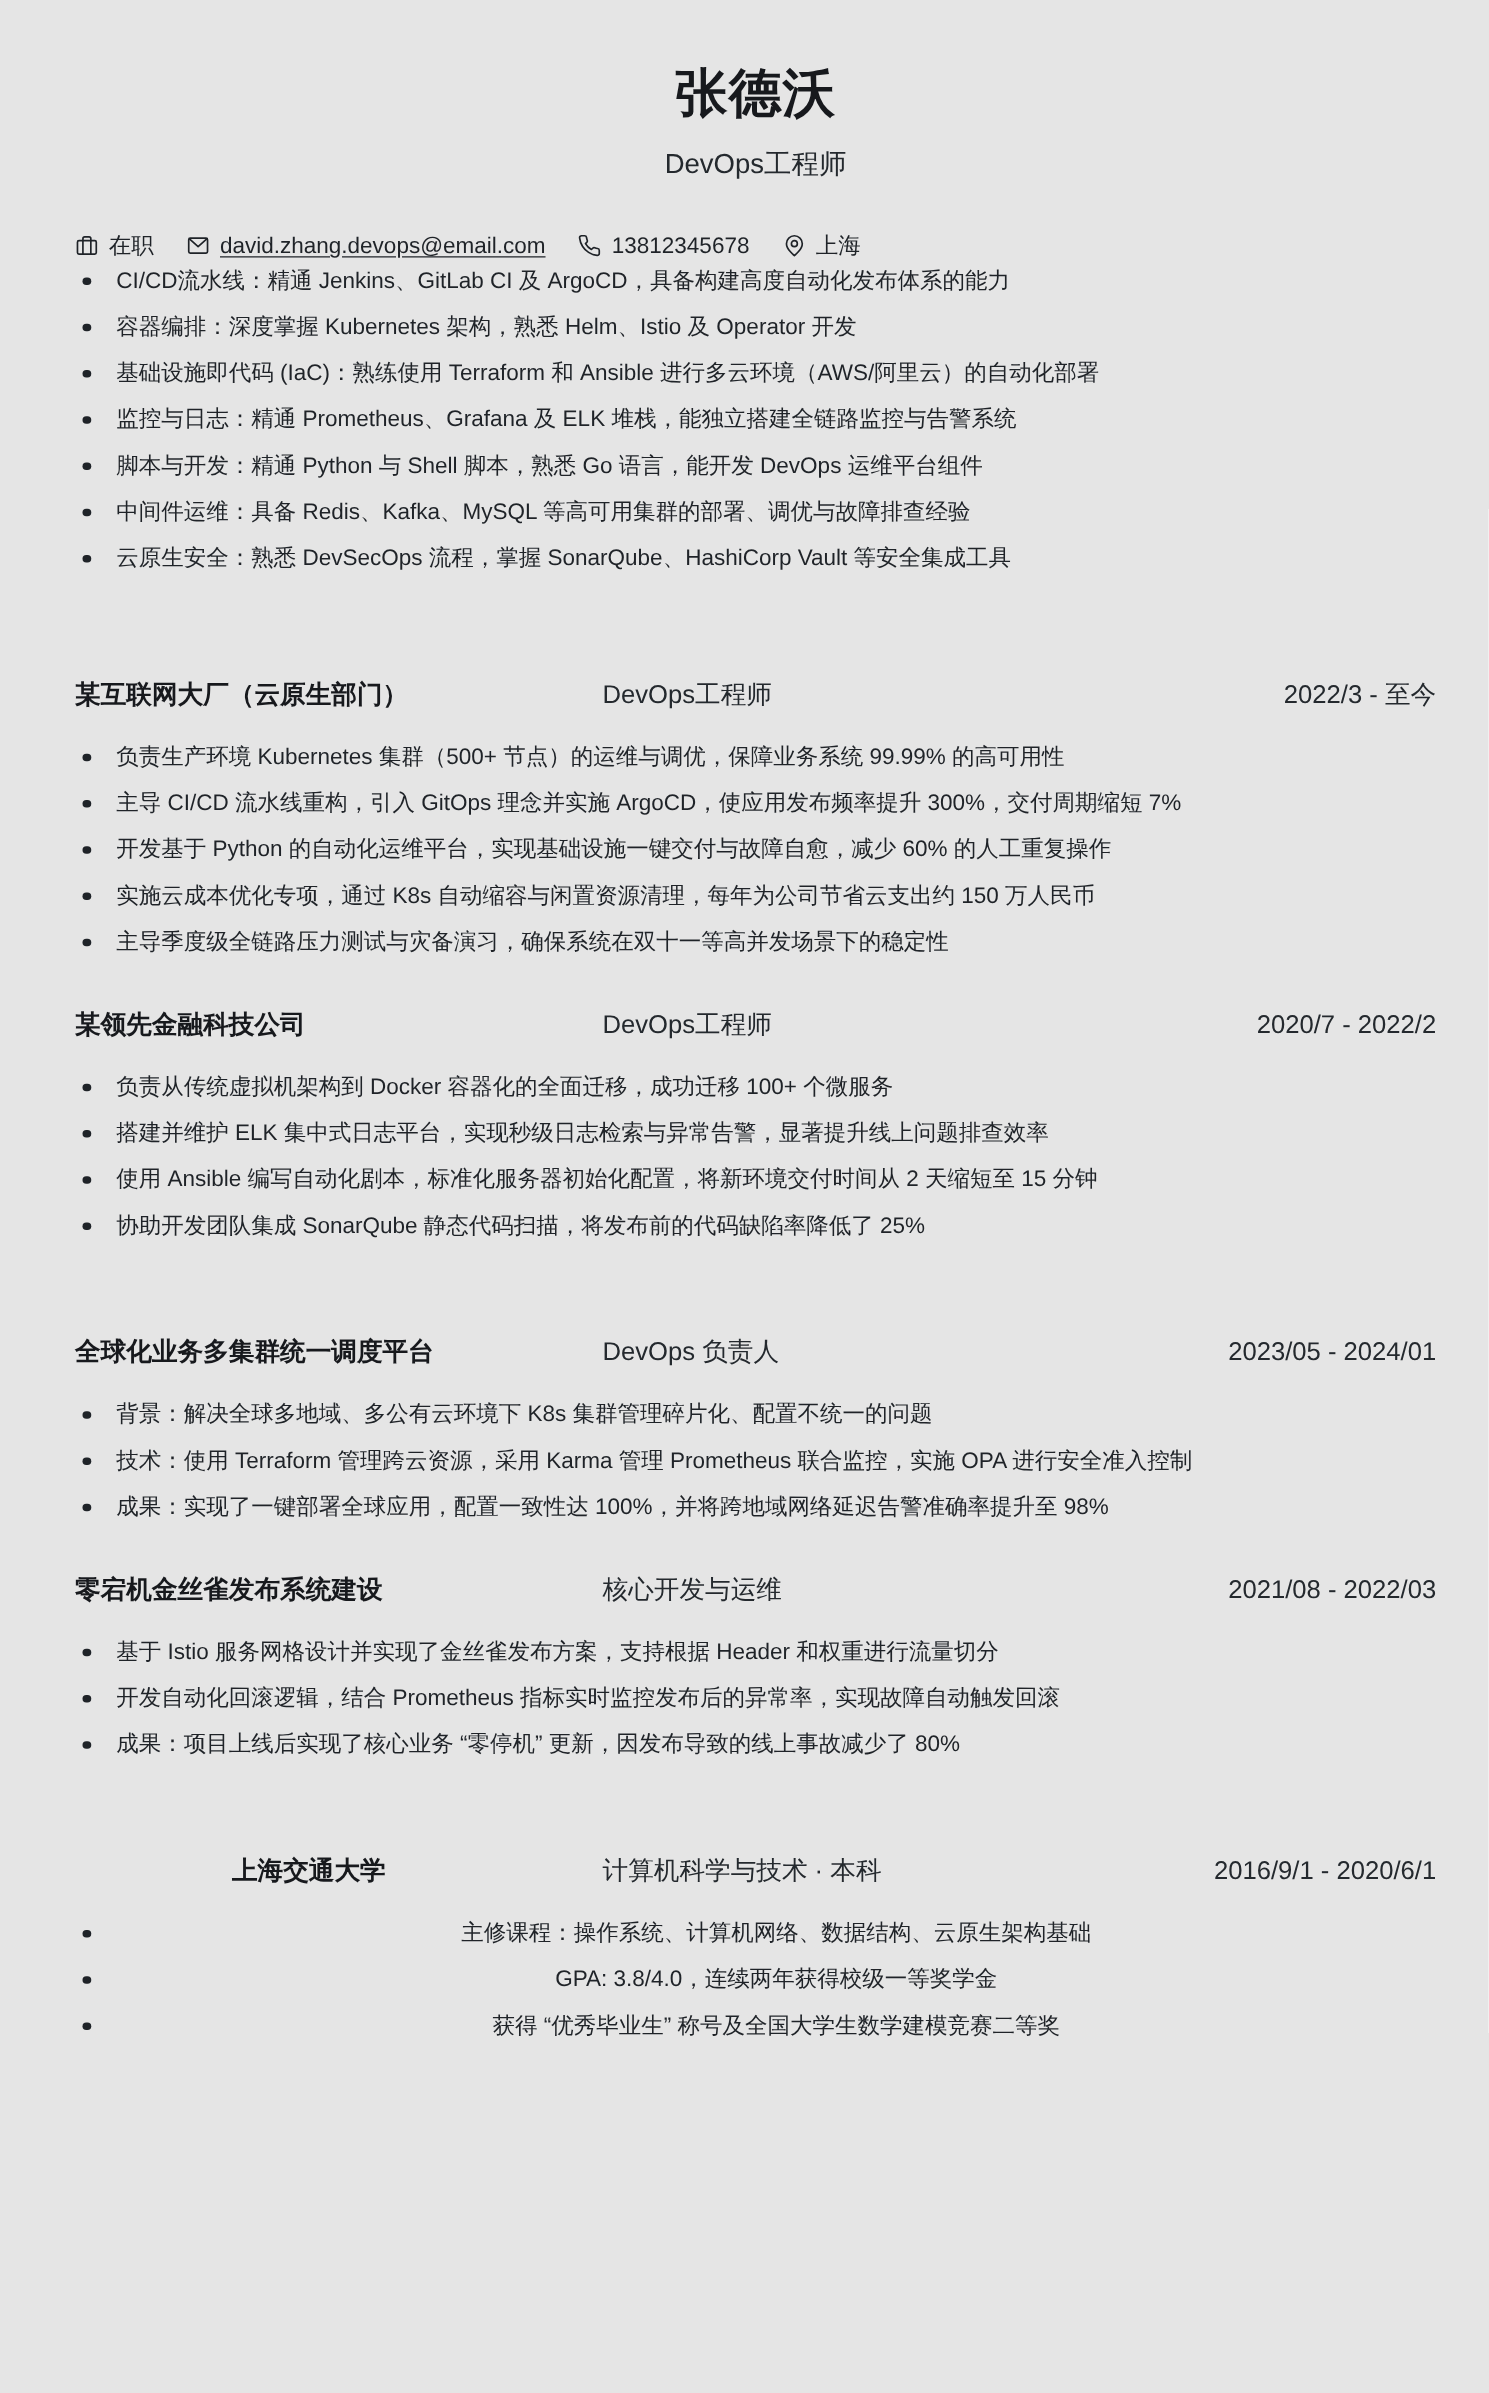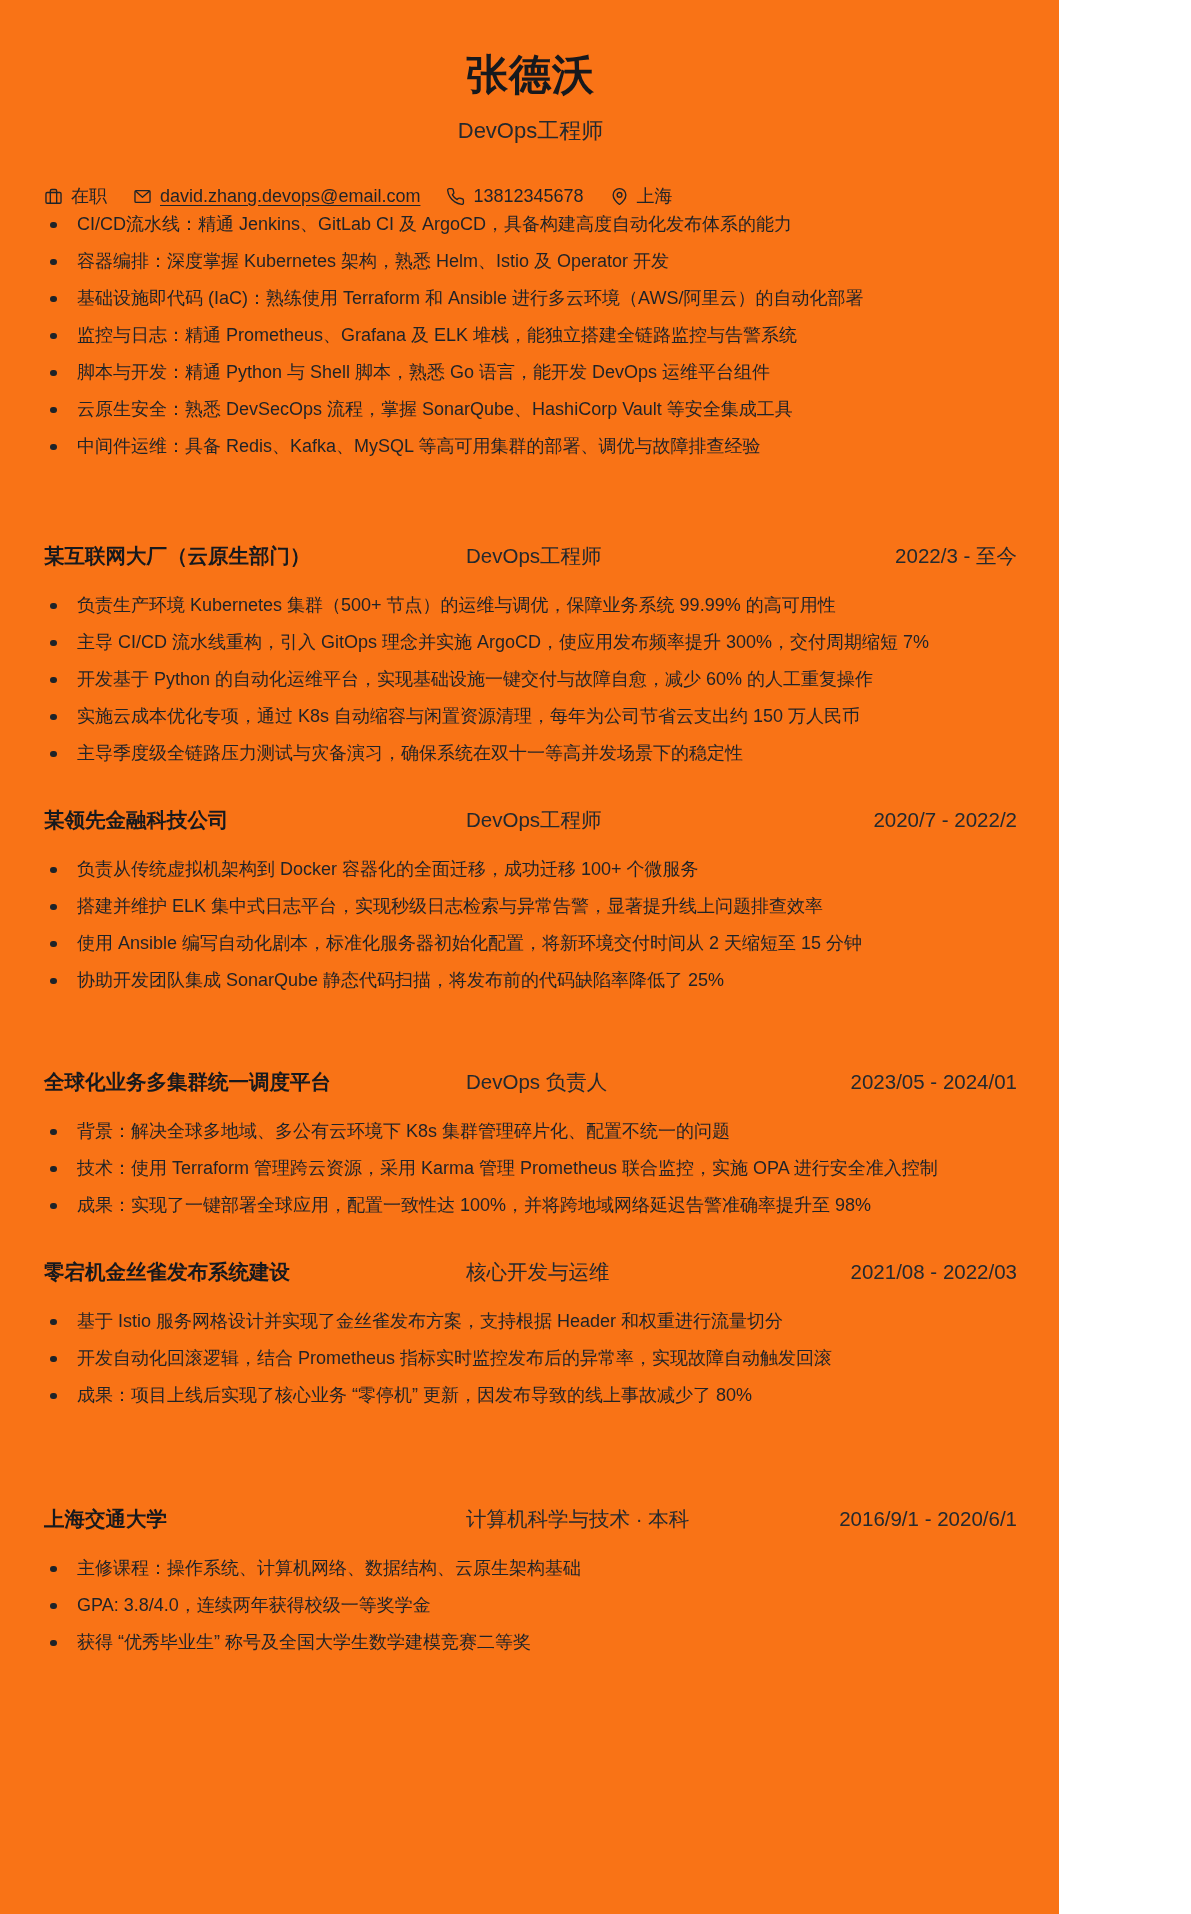--- a/index.html
+++ b/index.html
@@ -2,25 +2,25 @@
 <html lang="zh"><head>
 <meta charset="utf-8">
 <style>
   html, body { margin: 0; padding: 0; background: #ffffff; }
   body {
     font-family: "Liberation Sans", "DejaVu Sans", sans-serif;
     color: #1f2328;
     -webkit-font-smoothing: antialiased;
   }
   .page {
-    width: 1059px;
+    width: 1191px;
     min-height: 1914px;
     box-sizing: border-box;
-    padding: 0 42px 36px 44px;
-    background: #f97316;
+    padding: 0 42px 36px 60px;
+    background: #e5e5e5;
     overflow: hidden;
   }
   
   .name {
     margin: 50px 0 0 0;
     font-size: 42px;
     line-height: 50px;
     font-weight: 700;
     text-align: center;
     color: #17191d;
@@ -68,21 +68,21 @@
     top: 13.5px;
     width: 6.5px;
     height: 6.5px;
     border-radius: 50%;
     background: #1f2328;
   }
   .skills { margin-top: 76px; }
   
   .section-experience { margin-top: 78px; }
   .section-projects  { margin-top: 70px; }
-  .section-education { margin-top: 92px; }
+  .section-education { margin-top: 70px; text-align: center; }
   .entry + .entry { margin-top: 35px; }
   .entry-header {
     display: flex;
     align-items: baseline;
     font-size: 20.5px;
     line-height: 30px;
     margin-bottom: 18px;
     gap: 48px;
   }
   .entry-name {
@@ -139,22 +139,22 @@
       <span>上海</span>
     </span>
   </div>
 
   <ul class="blist skills">
     <li>CI/CD流水线：精通 Jenkins、GitLab CI 及 ArgoCD，具备构建高度自动化发布体系的能力</li>
     <li>容器编排：深度掌握 Kubernetes 架构，熟悉 Helm、Istio 及 Operator 开发</li>
     <li>基础设施即代码 (IaC)：熟练使用 Terraform 和 Ansible 进行多云环境（AWS/阿里云）的自动化部署</li>
     <li>监控与日志：精通 Prometheus、Grafana 及 ELK 堆栈，能独立搭建全链路监控与告警系统</li>
     <li>脚本与开发：精通 Python 与 Shell 脚本，熟悉 Go 语言，能开发 DevOps 运维平台组件</li>
+    <li>中间件运维：具备 Redis、Kafka、MySQL 等高可用集群的部署、调优与故障排查经验</li>
     <li>云原生安全：熟悉 DevSecOps 流程，掌握 SonarQube、HashiCorp Vault 等安全集成工具</li>
-    <li>中间件运维：具备 Redis、Kafka、MySQL 等高可用集群的部署、调优与故障排查经验</li>
   </ul>
 
   <div class="section-experience">
 
     <div class="entry">
       <div class="entry-header">
         <span class="entry-name">某互联网大厂（云原生部门）</span>
         <span class="entry-role">DevOps工程师</span>
         <span class="entry-date">2022/3 - 至今</span>
       </div>

